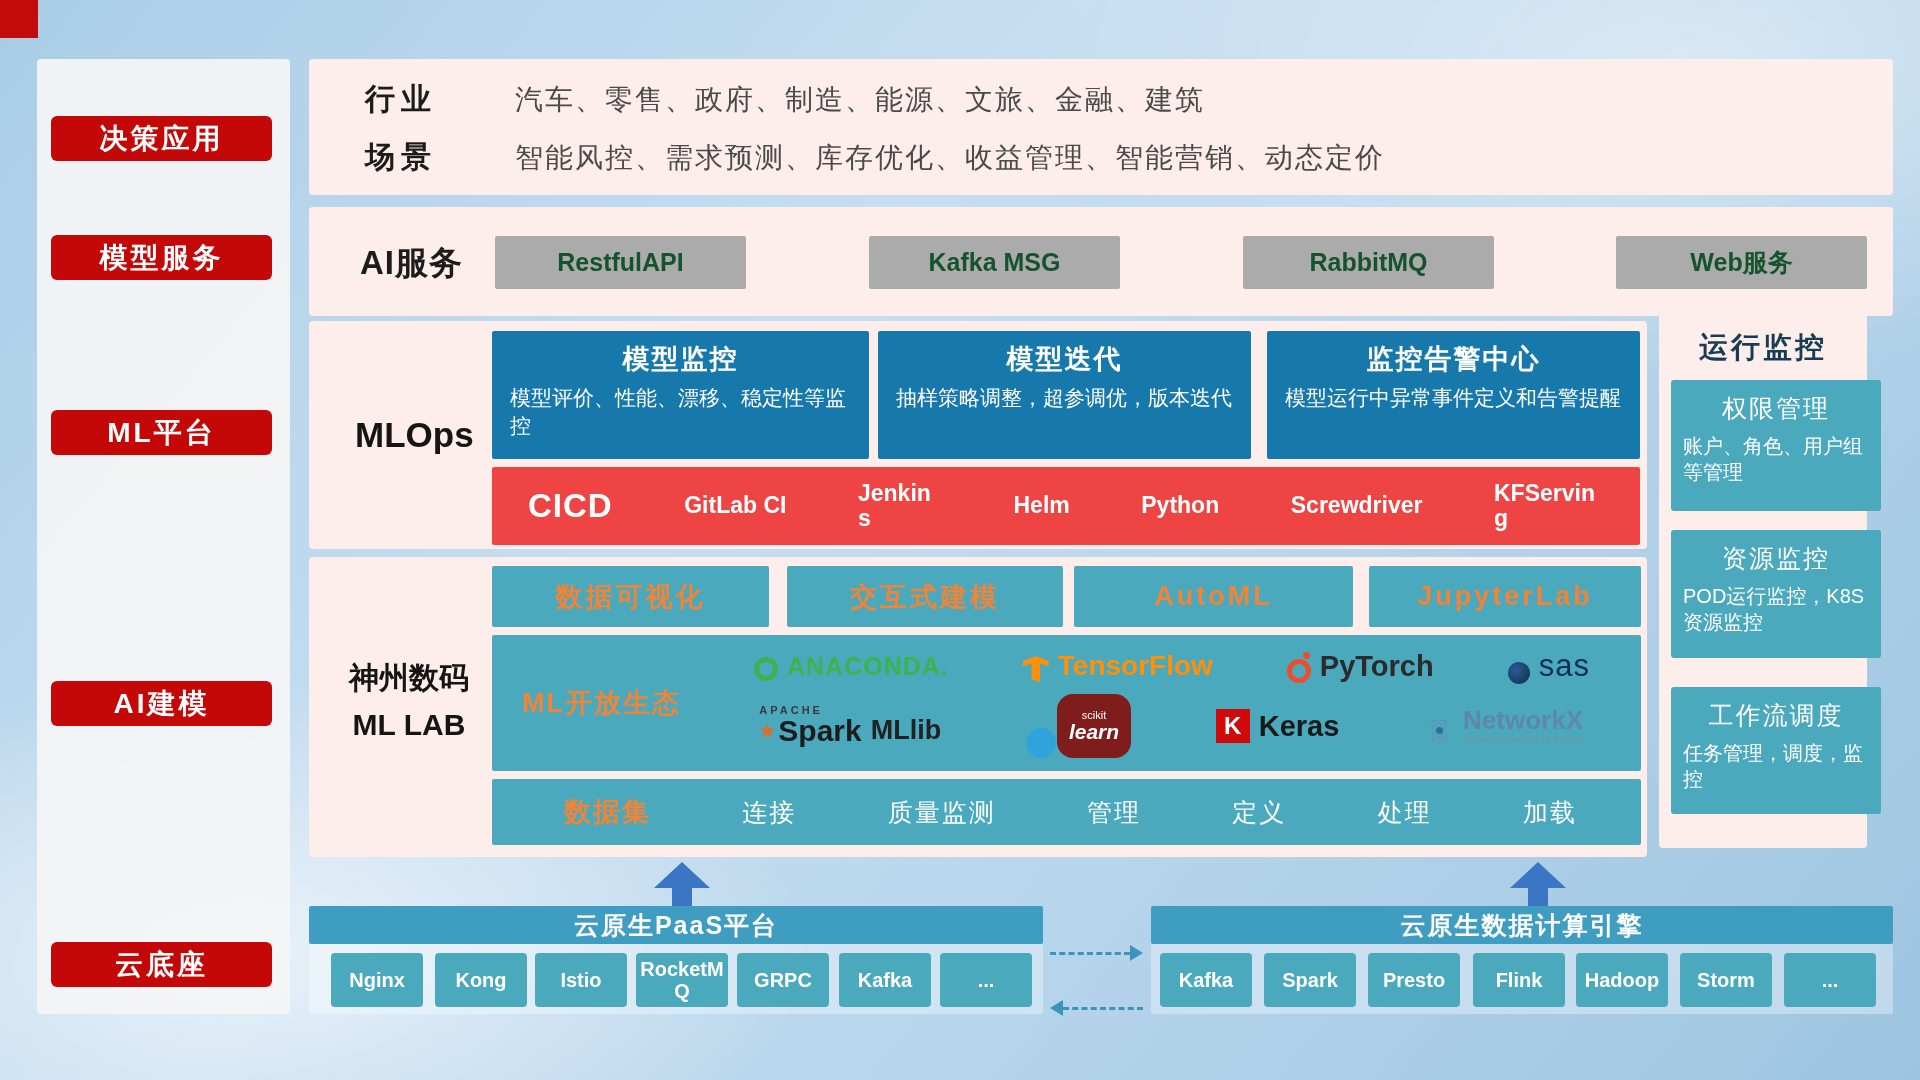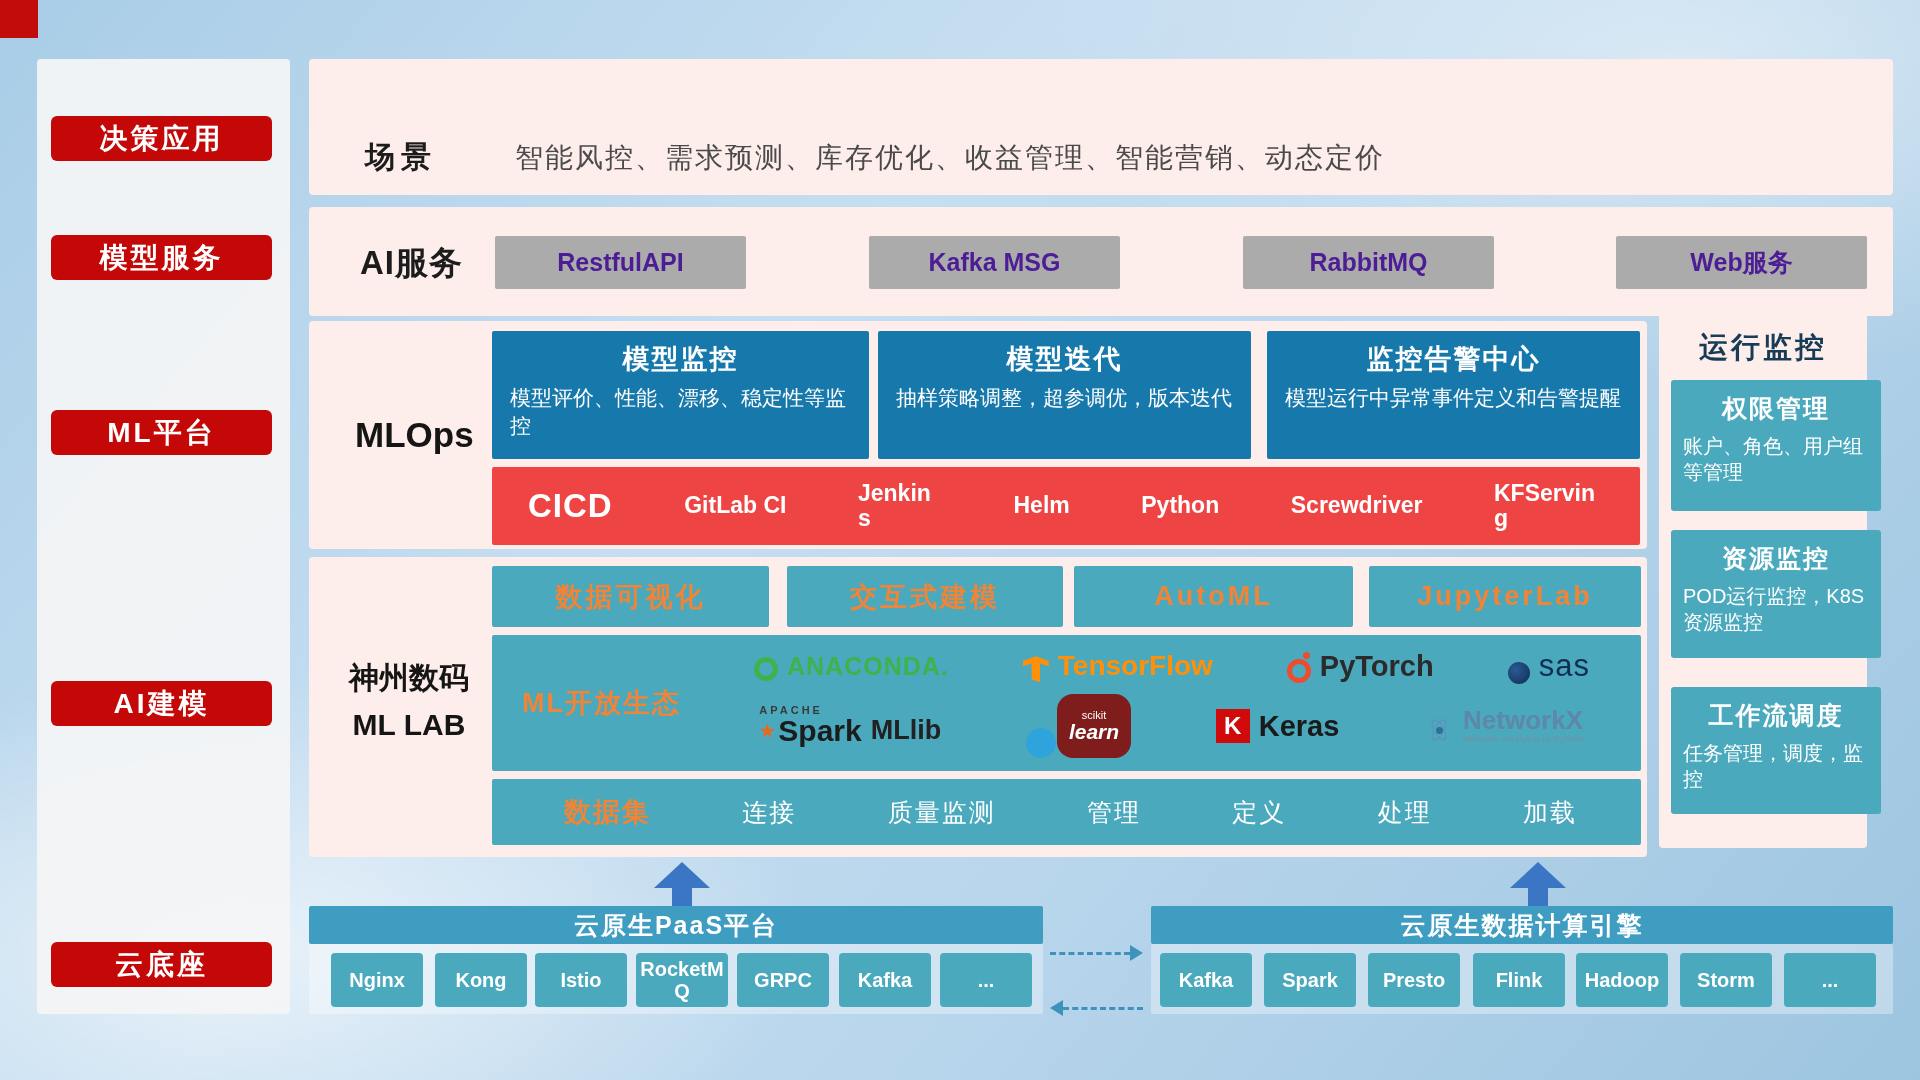--- a/index.html
+++ b/index.html
@@ -12,32 +12,32 @@
   .corner{position:absolute;left:0;top:0;width:38px;height:38px;background:#c20c0c}
   .panel{position:absolute;border-radius:4px}
   .sidebar{background:rgba(243,244,246,.95)}
   .pink{background:#fdedeb}
   .red-btn{position:absolute;left:51px;width:221px;height:45px;background:#c40707;border-radius:6px;
     color:#fff;font-size:28px;font-weight:bold;display:flex;align-items:center;justify-content:center;letter-spacing:3px}
   .ind-row{position:absolute;left:56px;display:flex;align-items:center}
   .ind-label{width:150px;font-size:30px;font-weight:bold;color:#1c1c1c;letter-spacing:6px}
   .ind-text{font-size:28px;color:#4a4a4a;letter-spacing:2px}
   .sec-label{position:absolute;font-weight:bold;color:#1c1c1c}
-  .gray-btn{position:absolute;height:53px;background:#ababab;color:#4c1d95;font-weight:bold;font-size:25px;
+  .gray-btn{position:absolute;height:53px;background:#ababab;color:#14532d;font-weight:bold;font-size:25px;
     display:flex;align-items:center;justify-content:center;border-radius:2px}
   .blue-card{position:absolute;height:128px;background:#1779ab;border-radius:2px;color:#fff}
   .bc-title{text-align:center;font-size:27px;font-weight:bold;margin-top:10px;letter-spacing:2px}
   .bc-desc{font-size:21px;line-height:1.32;padding:7px 18px 0;text-align:left}
   .cicd{position:absolute;background:#ef4444;border-radius:2px;display:flex;align-items:center;
     padding:0 36px;justify-content:space-between;color:#fff}
   .cicd-label{font-size:33px;font-weight:bold;letter-spacing:1px}
   .cicd-tool{font-size:23px;font-weight:bold;line-height:1.1;overflow-wrap:anywhere}
   .mon-title{text-align:center;padding-top:16px;font-size:29px;font-weight:bold;color:#173c55;letter-spacing:3px}
   .teal-card{position:absolute;left:12px;width:210px;background:#4aa9bd;border-radius:3px;color:#fff}
-  .tc-title{text-align:center;font-size:25px;font-weight:bold;padding-top:12px;letter-spacing:2px}
+  .tc-title{text-align:center;font-size:25px;font-weight:normal;padding-top:12px;letter-spacing:2px}
   .tc-desc{font-size:20px;line-height:1.32;padding:8px 12px 0}
   .big-label{position:absolute;font-weight:bold;color:#151515}
   .teal-btn{position:absolute;height:61px;background:#4aa9bd;border-radius:2px;display:flex;align-items:center;justify-content:center}
   .teal-btn span{color:#f08437;font-size:27px;font-weight:bold;letter-spacing:3px}
   .eco{position:absolute;background:#4aa9bd;border-radius:2px}
   .eco-label{position:absolute;left:30px;top:50%;transform:translateY(-50%);color:#f08437;font-size:27px;font-weight:bold;letter-spacing:2px}
   .eco-rows{position:absolute;left:225px;right:14px;top:4px;bottom:4px;display:flex;flex-direction:column;justify-content:space-evenly}
   .eco-row{display:flex;align-items:center;justify-content:space-around}
   .logo{display:inline-flex;align-items:flex-end;gap:9px}
   .ana-icon{width:24px;height:24px;border:5px solid #3db34c;border-radius:50%}
@@ -106,20 +106,24 @@
       <span>ML平台</span>
     </div>
   <div class="red-btn" style="top:681px">
       <span>AI建模</span>
     </div>
   <div class="red-btn" style="top:942px">
       <span>云底座</span>
     </div>
 
   <div class="panel pink" style="left:309px;top:59px;width:1584px;height:136px">
+    <div class="ind-row" style="top:20px">
+      <span class="ind-label">行业</span>
+      <span class="ind-text">汽车、零售、政府、制造、能源、文旅、金融、建筑</span>
+    </div>
     <div class="ind-row" style="top:78px">
       <span class="ind-label">场景</span>
       <span class="ind-text">智能风控、需求预测、库存优化、收益管理、智能营销、动态定价</span>
     </div>
   </div>
 
   <div class="panel pink" style="left:309px;top:207px;width:1584px;height:109px">
     <span class="sec-label" style="left:51px;top:34px;font-size:33px;letter-spacing:1px">AI服务</span>
     <div class="gray-btn" style="left:186px;top:29px;width:251px">
         <span>RestfulAPI</span>

